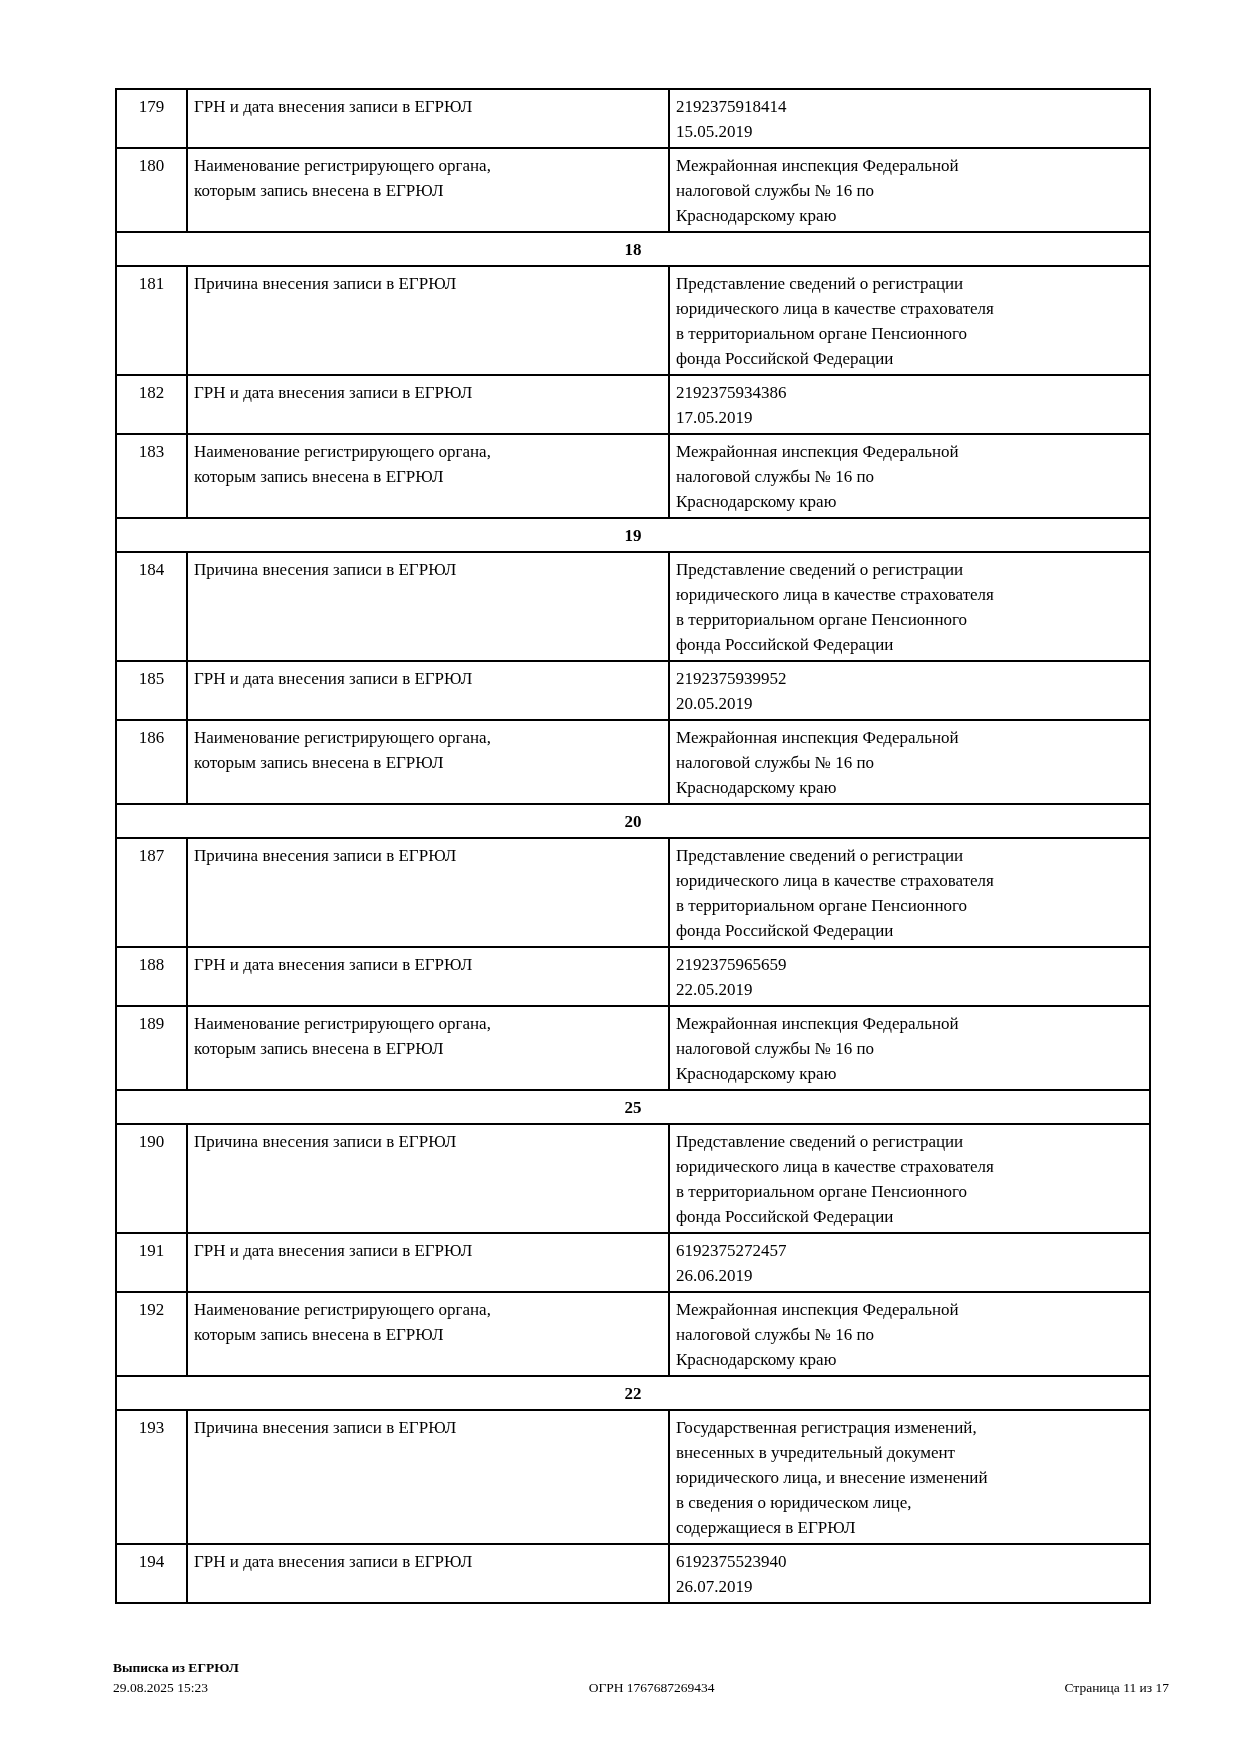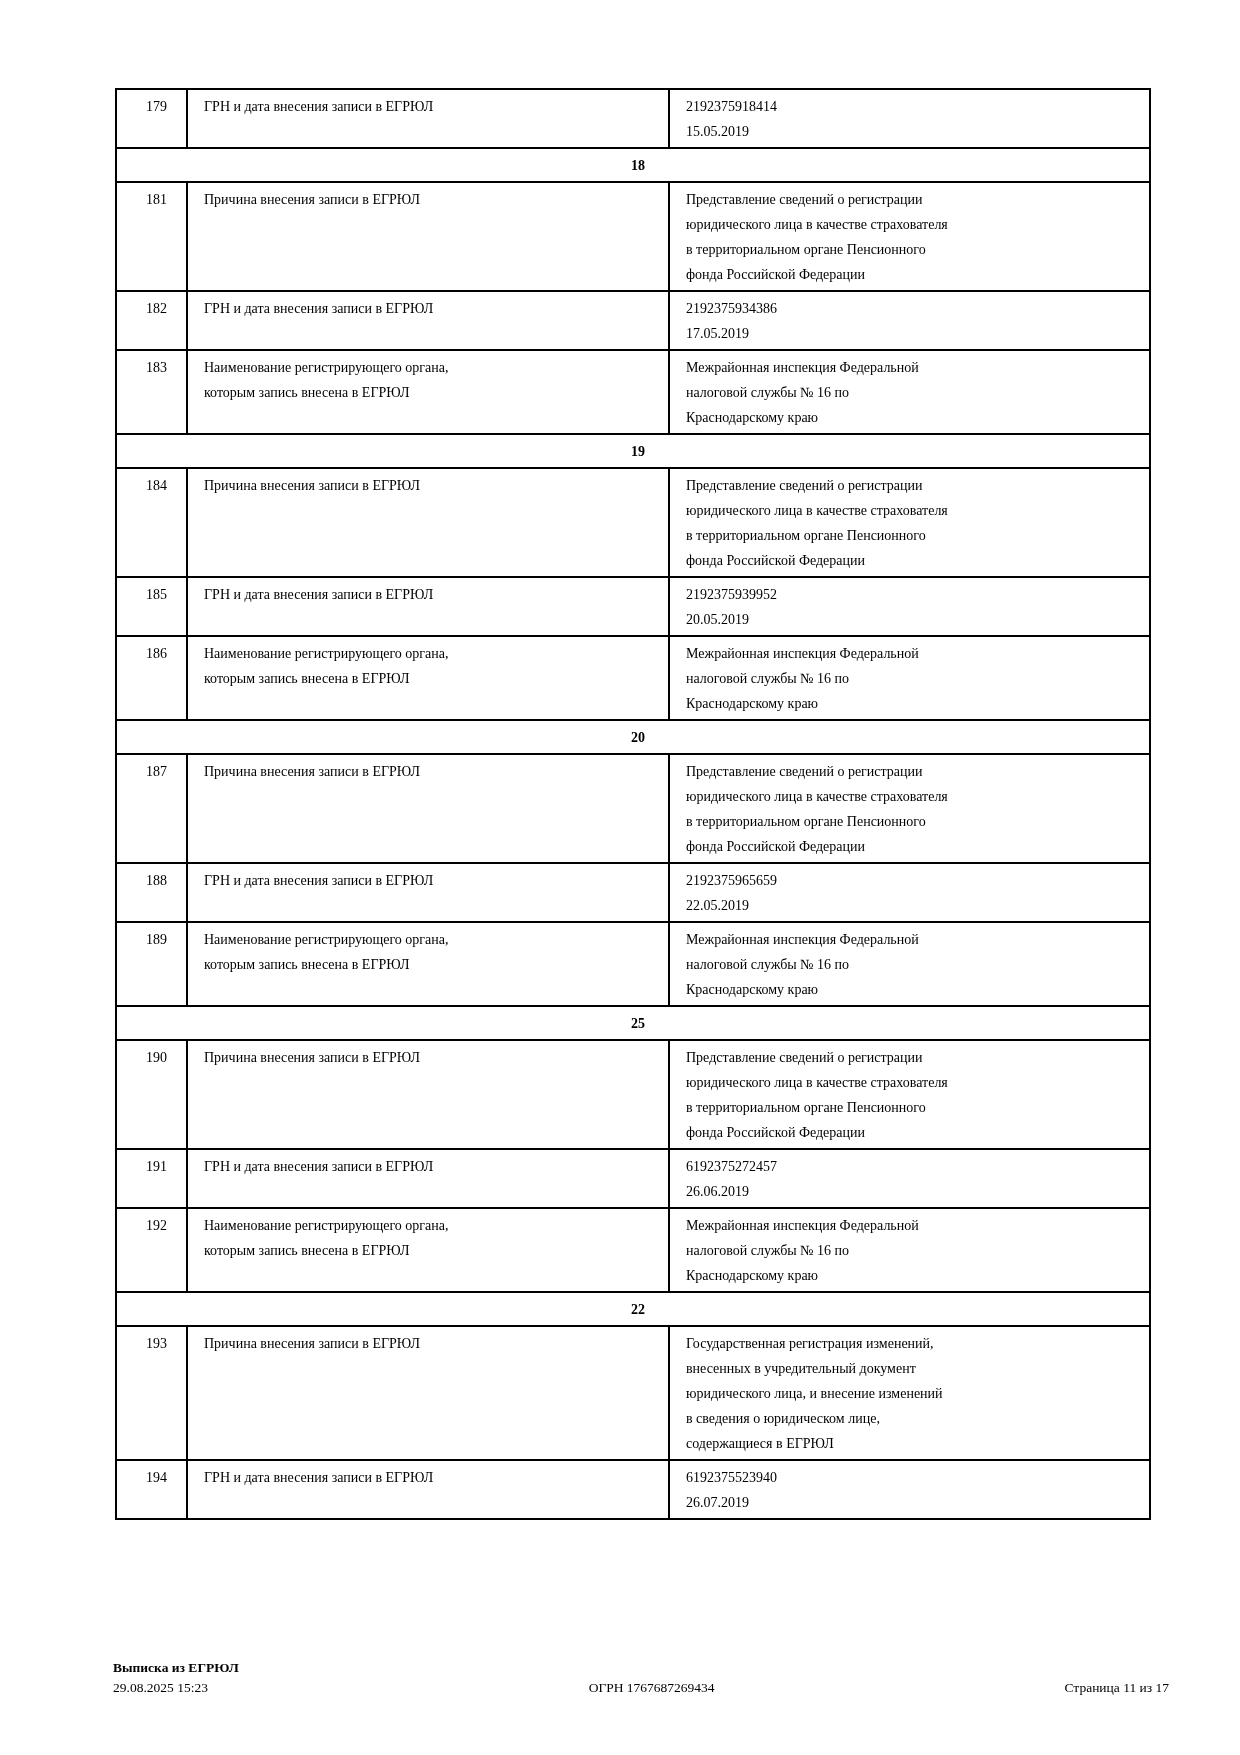--- a/index.html
+++ b/index.html
@@ -20,23 +20,23 @@
     position: absolute;
     left: 115px;
     top: 88px;
     width: 1034px;
     border-collapse: collapse;
     table-layout: fixed;
   }
   table.egrul-table td {
     border: 2px solid #000000;
     vertical-align: top;
-    font-size: 14px;
+    font-size: 17px;
     line-height: 25px;
-    padding: 4px 6px 3px 16px;
+    padding: 4px 6px 3px 6px;
     overflow: hidden;
   }
   td.cell-num {
     text-align: center;
     padding-left: 2px;
     padding-right: 2px;
   }
   td.cell-label,
   td.cell-value {
     white-space: pre-line;
@@ -73,20 +73,28 @@
       <col style="width:482px">
       <col style="width:481px">
     </colgroup>
     <tbody id="rows-container">
         <tr class="field-row">
           <td class="cell-num">179</td>
           <td class="cell-label">ГРН и дата внесения записи в ЕГРЮЛ</td>
           <td class="cell-value">2192375918414
 15.05.2019</td>
         </tr>
+        <tr class="field-row">
+          <td class="cell-num">180</td>
+          <td class="cell-label">Наименование регистрирующего органа,
+которым запись внесена в ЕГРЮЛ</td>
+          <td class="cell-value">Межрайонная инспекция Федеральной
+налоговой службы № 16 по
+Краснодарскому краю</td>
+        </tr>
         <tr class="section-row">
           <td colspan="3" class="section-cell">18</td>
         </tr>
         <tr class="field-row">
           <td class="cell-num">181</td>
           <td class="cell-label">Причина внесения записи в ЕГРЮЛ</td>
           <td class="cell-value">Представление сведений о регистрации
 юридического лица в качестве страхователя
 в территориальном органе Пенсионного
 фонда Российской Федерации</td>

